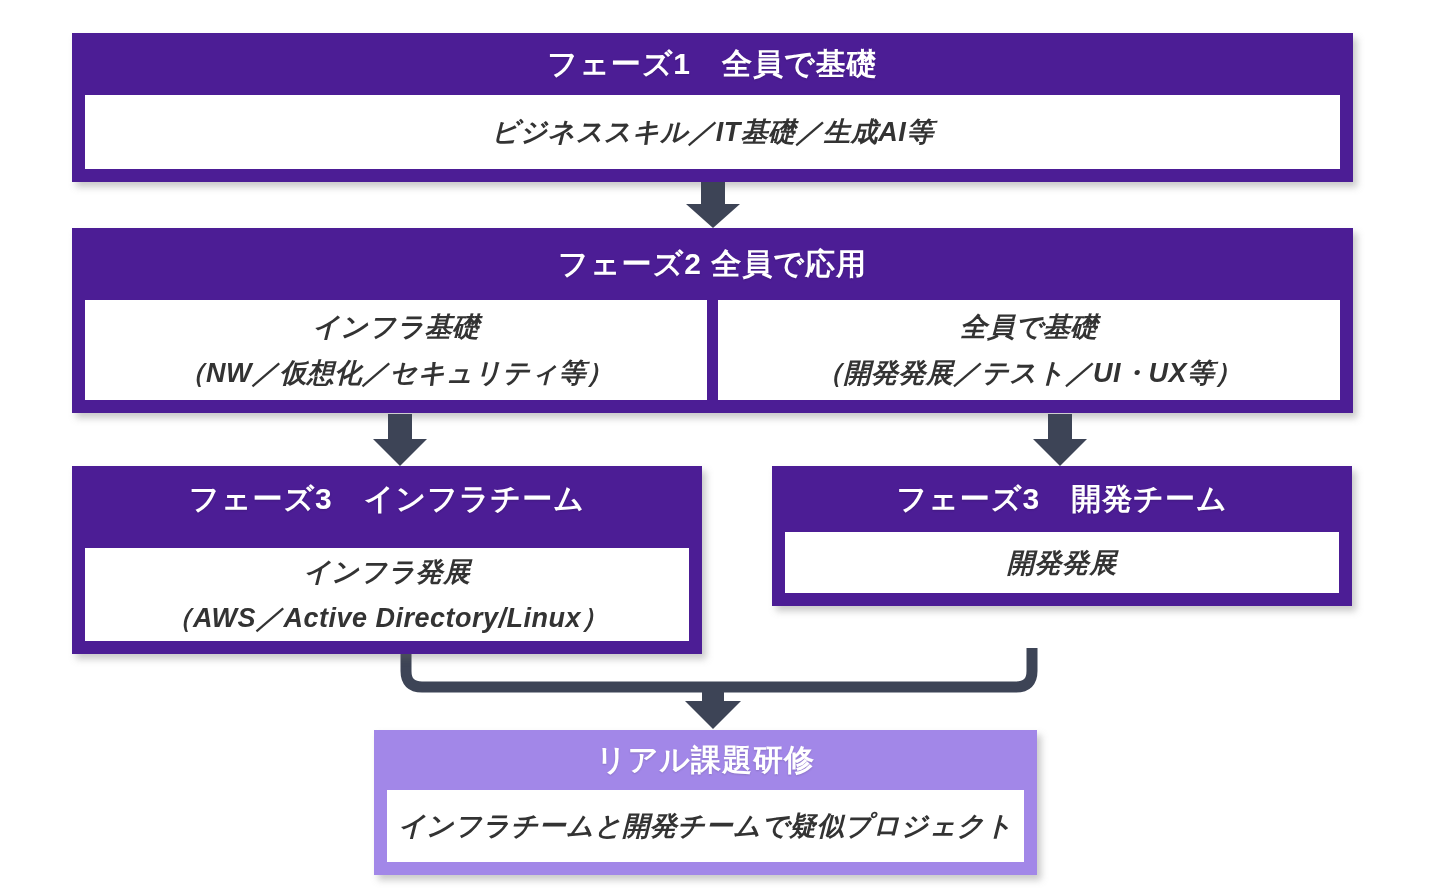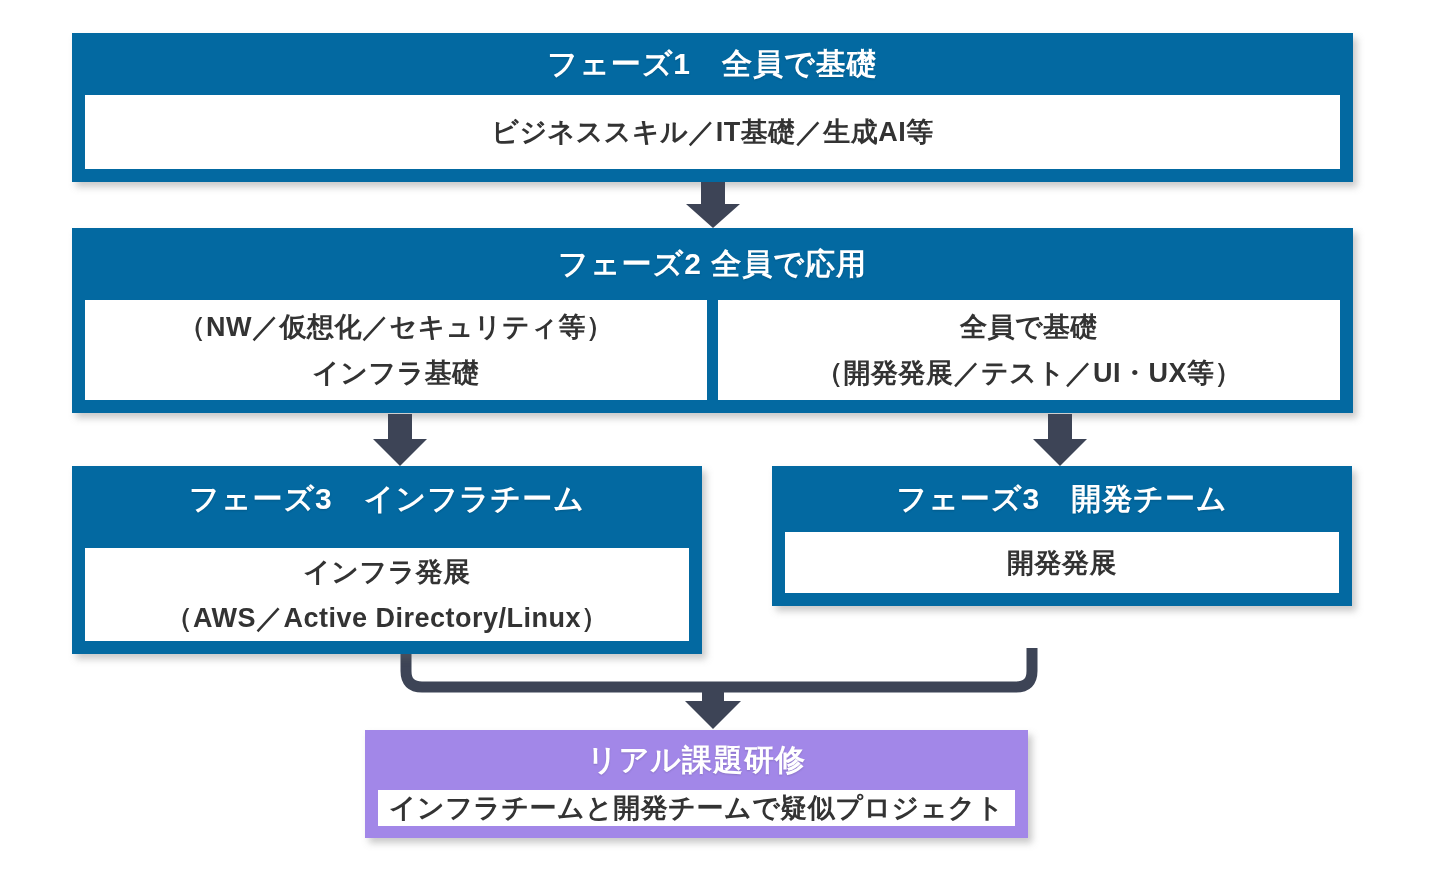--- a/index.html
+++ b/index.html
@@ -11,39 +11,40 @@
     overflow: hidden;
     font-family: "Liberation Sans", "DejaVu Sans", sans-serif;
   }
 
   .pbox {
     position: absolute;
     display: flex;
     flex-direction: column;
     box-shadow: 4px 5px 7px rgba(100,100,100,0.35);
   }
-  .pbox.teal   { background: #0369a1; }
+  .pbox.teal   { background: #4c1d95; }
   .pbox.purple { background: #a287e8; }
 
   .pbox-header {
     display: flex;
     align-items: center;
     justify-content: center;
     color: #ffffff;
     font-weight: bold;
     font-size: 30px;
     letter-spacing: 1px;
     text-shadow: 0 1px 2px rgba(0,0,0,0.15);
     flex: 0 0 auto;
   }
   .pbox-content {
     flex: 1;
     margin: 0 13px 13px 13px;
     display: flex;
     gap: 11px;
+    font-style: italic;
   }
   .wbox {
     background: #ffffff;
     flex: 1;
     display: flex;
     flex-direction: column;
     align-items: center;
     justify-content: center;
     color: #333333;
     font-weight: bold;
@@ -56,21 +57,21 @@
   #phase1 { left: 72px;  top: 33px;  width: 1281px; height: 149px; }
   #phase1 .pbox-header { height: 62px; }
 
   #phase2 { left: 72px;  top: 228px; width: 1281px; height: 185px; }
   #phase2 .pbox-header { height: 72px; }
 
   #phase3-infra { left: 72px;  top: 466px; width: 630px; height: 188px; gap: 16px; }
   #phase3-dev   { left: 772px; top: 466px; width: 580px; height: 140px; }
   #phase3-infra .pbox-header, #phase3-dev .pbox-header { height: 66px; }
 
-  #final { left: 365px; top: 730px; width: 663px; height: 108px; }
+  #final { left: 374px; top: 730px; width: 663px; height: 145px; }
   #final .pbox-header { height: 60px; }
 
   .down-arrow { position: absolute; }
   #arrow-1 { left: 686px;  top: 182px; }
   #arrow-2 { left: 373px;  top: 414px; }
   #arrow-3 { left: 1033px; top: 414px; }
 
   #merge-connector { position: absolute; left: 0; top: 0; }
 </style>
 </head>
@@ -93,22 +94,22 @@
   </div>
 
   <svg class="down-arrow" id="arrow-1" width="54" height="46" viewBox="0 0 54 50" preserveAspectRatio="none" aria-hidden="true">
     <polygon points="15,0 39,0 39,24 54,24 27,50 0,24 15,24" fill="#3d4456"></polygon>
   </svg>
 
   <div class="pbox teal" id="phase2">
     <div class="pbox-header">フェーズ2 全員で応用</div>
     <div class="pbox-content">
       <div class="wbox">
+        <div class="line">インフラ基礎</div>
         <div class="line">（NW／仮想化／セキュリティ等）</div>
-        <div class="line">インフラ基礎</div>
       </div>
       <div class="wbox">
         <div class="line">全員で基礎</div>
         <div class="line">（開発発展／テスト／UI・UX等）</div>
       </div>
     </div>
   </div>
 
   <svg class="down-arrow" id="arrow-2" width="54" height="52" viewBox="0 0 54 50" preserveAspectRatio="none" aria-hidden="true">
     <polygon points="15,0 39,0 39,24 54,24 27,50 0,24 15,24" fill="#3d4456"></polygon>

